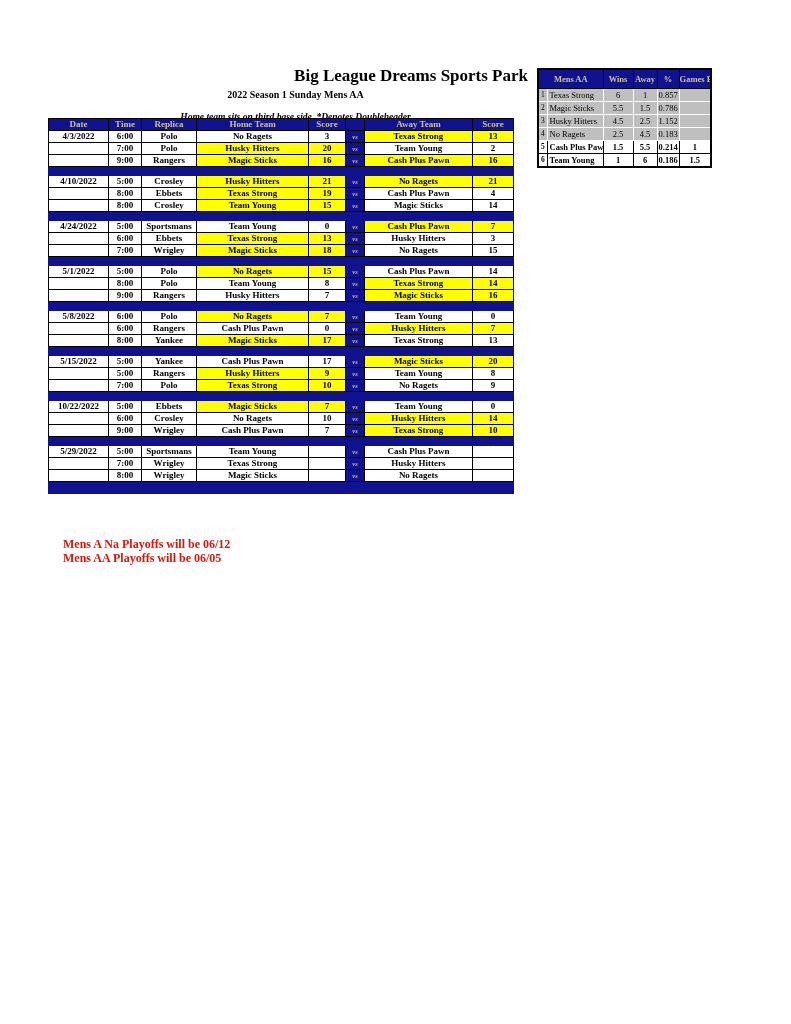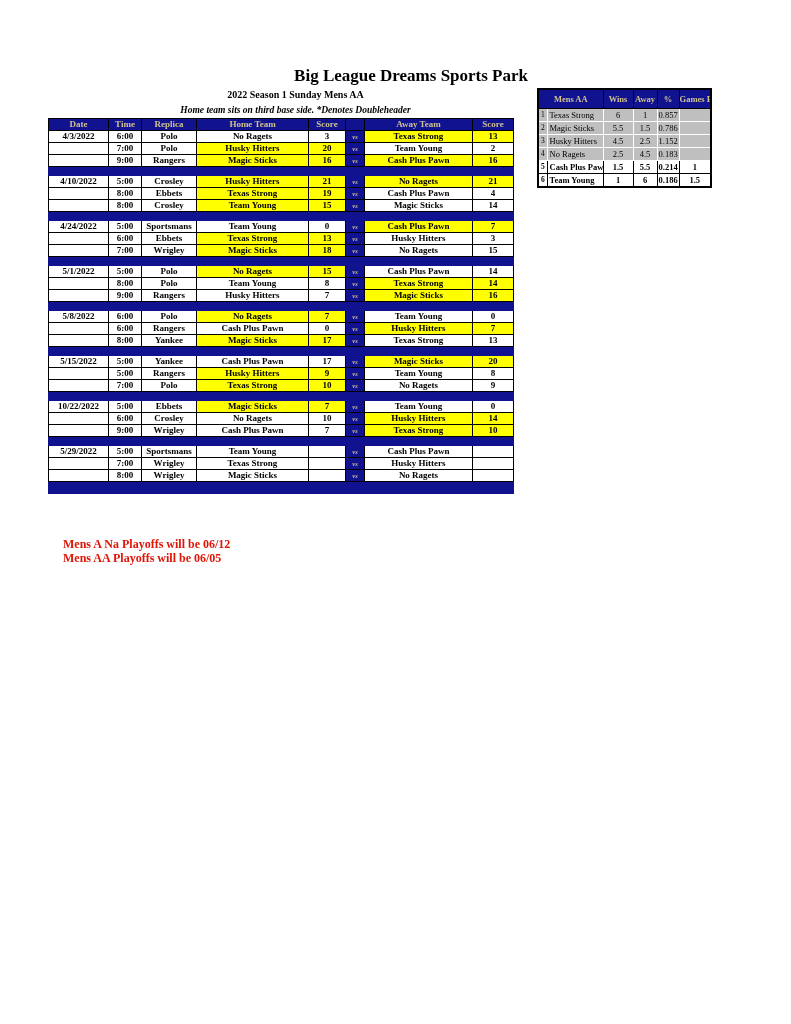--- a/index.html
+++ b/index.html
@@ -13,21 +13,21 @@
   body{
     width:791px;height:1024px;background:#ffffff;position:relative;
     font-family:"Liberation Serif","DejaVu Serif",serif;color:#000;
   }
   .abs{position:absolute;}
 
   
   #header-block{left:63px;top:66px;width:465px;text-align:center;}
   #page-title{font-size:17px;font-weight:bold;line-height:19px;text-align:right;}
   #page-subtitle{font-size:10px;font-weight:bold;line-height:15px;margin-top:2px;}
-  #page-note{font-size:9.5px;font-weight:bold;font-style:italic;line-height:11px;margin-top:3px;}
+  #page-note{font-size:9.5px;font-weight:bold;font-style:italic;line-height:11px;margin-top:10px;}
 
   
   #schedule-wrap{left:48px;top:118px;}
   table{border-collapse:collapse;table-layout:fixed;}
   #schedule-table{width:465px;}
   #schedule-table th,#schedule-table td{
     border:1px solid #000;padding:0;height:11px;overflow:hidden;white-space:nowrap;
     font-size:9px;font-weight:bold;text-align:center;line-height:11px;
   }
   #schedule-table th{background:var(--navy);color:var(--tan);font-size:9px;}
@@ -35,21 +35,21 @@
   #schedule-table td.vs{
     background:var(--navy);color:var(--tan);font-style:italic;font-size:6.5px;line-height:10px;
   }
   #schedule-table tr.sep td{
     background:var(--navy);border:1px solid var(--navy);height:8px;
   }
   #schedule-table tr.sep.last td{height:11px;}
   #schedule-table td.win{background:var(--yellow);}
 
   
-  #standings-wrap{left:537px;top:68px;margin-top:20px;}
+  #standings-wrap{left:537px;top:68px;}
   #standings-table{width:173px;border:2px solid #000;}
   #standings-table th{
     background:var(--navy);color:var(--tan);font-size:8.5px;font-weight:bold;
     height:18px;padding:0;text-align:center;border:1px solid #000;overflow:hidden;white-space:nowrap;
   }
   #standings-table td{
     font-size:8.5px;height:12px;line-height:12px;padding:0 1px;overflow:hidden;white-space:nowrap;text-align:center;
   }
   #standings-table td.team{text-align:left;padding-left:2px;}
   #standings-table td.rank{font-size:7.5px;padding:0;}

